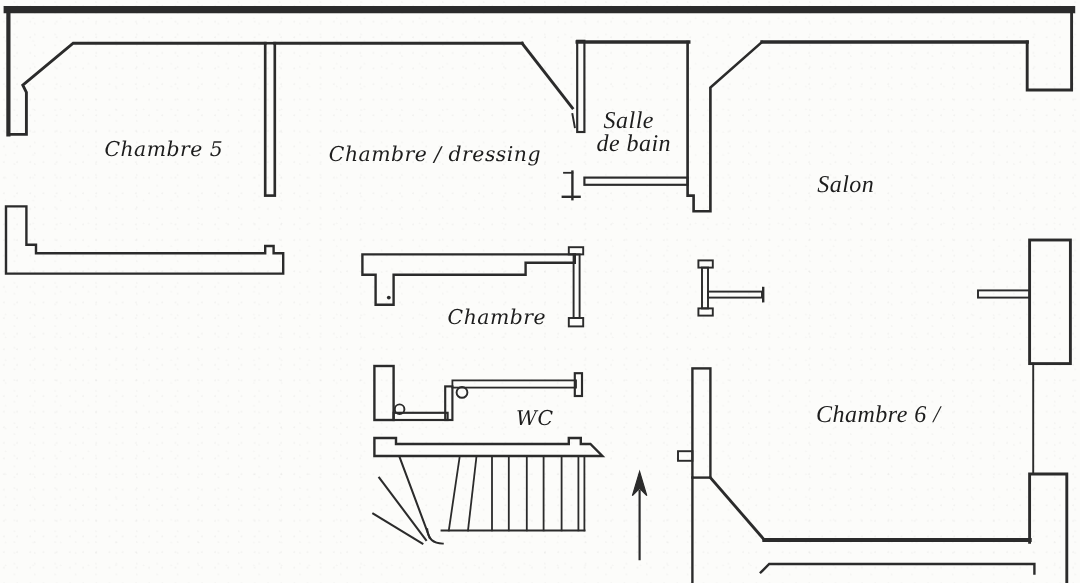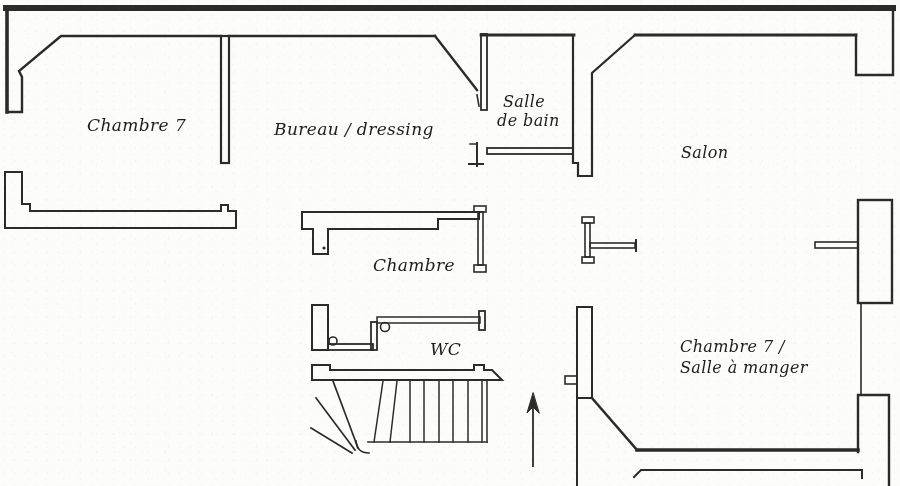--- a/index.html
+++ b/index.html
@@ -19,21 +19,21 @@
     position:absolute;
     font-style:italic;
     font-size:17px;
     color:#1d1d1d;
     letter-spacing:.4px;
     white-space:nowrap;
   }
   .lbl.two span{display:block;line-height:19px;}
   .lbl.two.wide span{line-height:21px;}
   .lbl .indent{margin-left:6px;}
-  .sm{font-size:16px;}
+  .sm{font-size:20px;font-family:Liberation Serif, serif;}
 </style>
 </head>
 <body>
 
 <div class="plan">
 
   <svg width="900" height="486" viewBox="0 0 900 486">
     <g stroke="var(--ink,#2b2b2b)" fill="none" stroke-linecap="square" stroke-linejoin="miter">
 
       <g>
@@ -141,33 +141,32 @@
       </g>
 
       <g>
         <line x1="533" y1="409" x2="533" y2="466" stroke-width="1.8"></line>
         <path d="M 533,393 L 527,413 L 533,407 L 539,413 Z" fill="var(--ink,#2b2b2b)" stroke-width="1"></path>
       </g>
 
     </g>
   </svg>
 
-  <div class="lbl" style="left:87px;top:115px">Chambre 7</div>
+  <div class="lbl" style="left:87px;top:115px">Chambre 5</div>
 
-  <div class="lbl" style="left:274px;top:119px">Bureau / dressing</div>
+  <div class="lbl" style="left:274px;top:119px">Chambre / dressing</div>
 
   <div class="lbl two sm" style="left:497px;top:92px">
     <span class="indent">Salle</span>
     <span>de bain</span>
   </div>
 
   <div class="lbl sm" style="left:681px;top:143px">Salon</div>
 
   <div class="lbl" style="left:373px;top:255px">Chambre</div>
 
   <div class="lbl" style="left:430px;top:339px">WC</div>
 
   <div class="lbl two wide sm" style="left:680px;top:336px">
-    <span>Chambre 7 /</span>
-    <span>Salle à manger</span>
+    <span>Chambre 6 /</span>
   </div>
 
 </div>
 
 </body></html>

